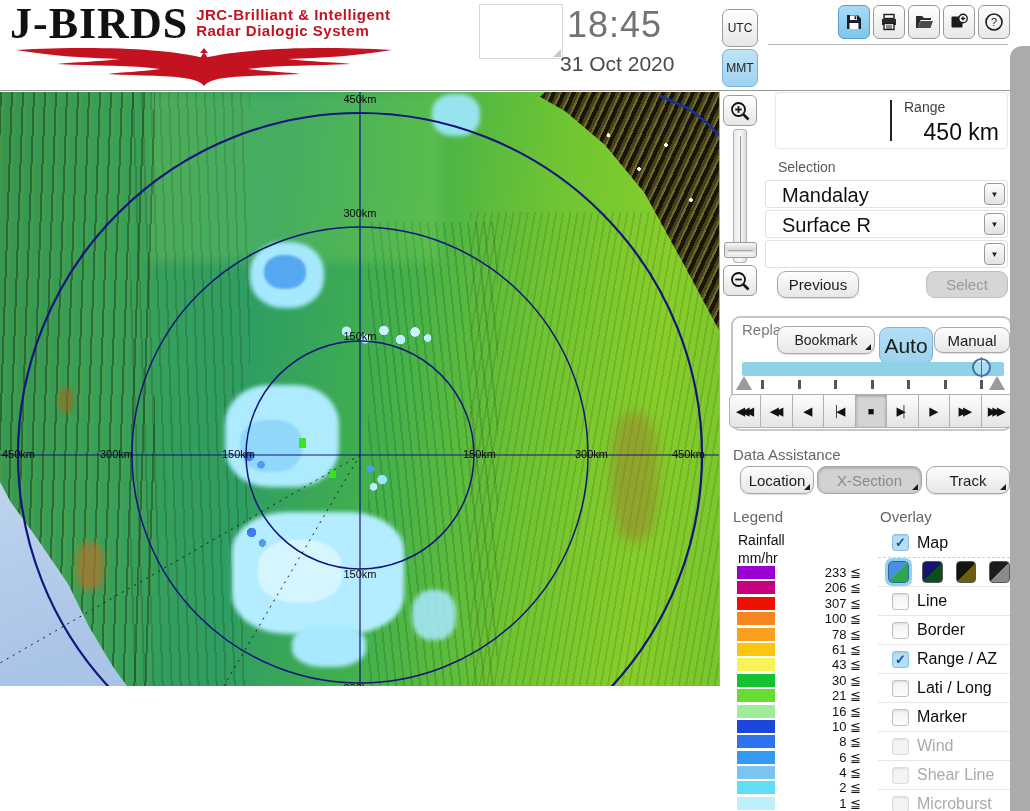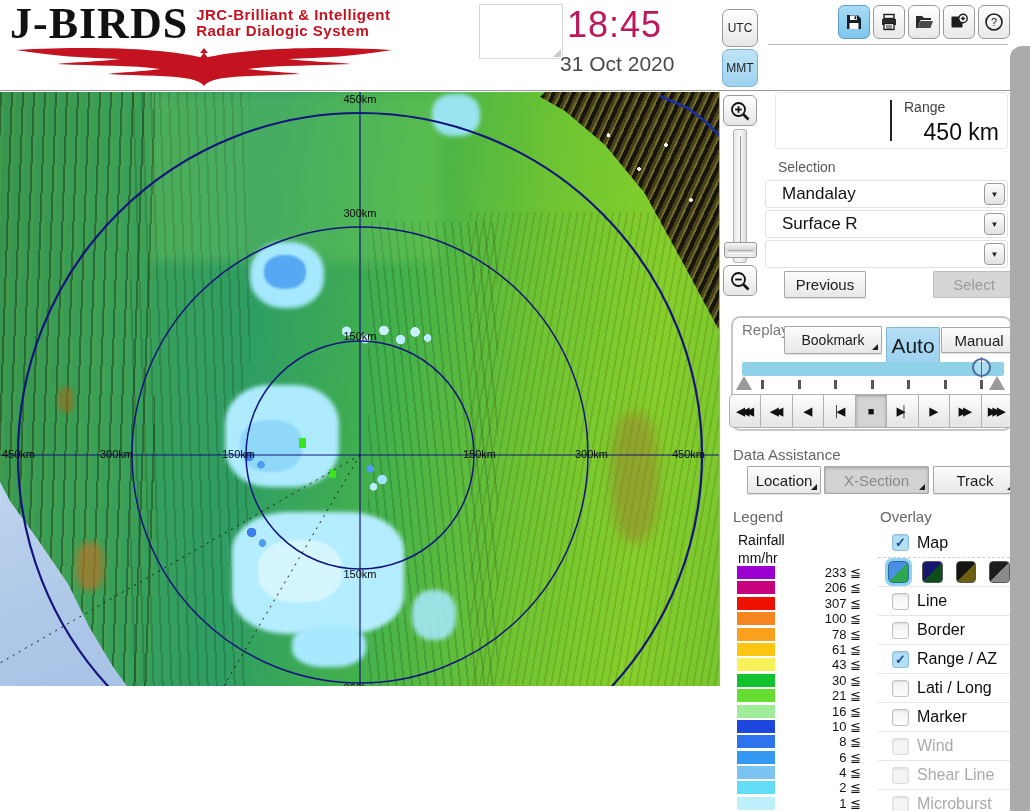--- a/index.html
+++ b/index.html
@@ -9,21 +9,21 @@
 
   
   .header { position:absolute; left:0; top:0; width:1030px; height:91px; background:#fff; border-bottom:1px solid #9a9a9a; }
   .logo { position:absolute; left:10px; top:2px; width:400px; height:86px; }
   .logo-row { display:flex; align-items:flex-start; }
   .logo-title { font-family:"Liberation Serif", serif; font-weight:bold; font-size:44px; line-height:44px; color:#111; letter-spacing:1px; }
   .logo-tag { margin-left:8px; margin-top:5px; color:#c41320; font-weight:bold; font-size:15px; line-height:16px; letter-spacing:.5px; }
   .eagle { position:absolute; left:2px; top:44px; width:385px; height:42px; }
   .hdr-whitebox { position:absolute; left:479px; top:4px; width:84px; height:55px; background:#fff; border:1px solid #d8d8d8; }
   .hdr-whitebox .grip { position:absolute; right:1px; bottom:1px; width:0; height:0; border-left:8px solid transparent; border-bottom:8px solid #c9c9c9; }
-  .clock-time { position:absolute; left:567px; top:4px; width:112px; font-size:36px; color:#be185d; letter-spacing:1px; }
+  .clock-time { position:absolute; left:567px; top:4px; width:112px; font-size:36px; color:#737373; letter-spacing:1px; }
   .clock-date { position:absolute; left:560px; top:52px; width:135px; font-size:21px; color:#4a4a4a; }
   .tz-btn { position:absolute; left:722px; width:36px; height:38px; border:1px solid #9a9a9a; border-radius:7px; font-size:12px; color:#222;
             background:linear-gradient(#ffffff,#e6e6e6); display:flex; align-items:center; justify-content:center; cursor:pointer; }
   .tz-utc { top:9px; }
   .tz-mmt { top:49px; background:linear-gradient(#bfe3f6,#9ed2ef); border-color:#7fb4d4; }
   .toolbar { position:absolute; left:838px; top:5px; display:flex; gap:3px; }
   .tool-btn { width:32px; height:34px; border:1px solid #9a9a9a; border-radius:6px; background:linear-gradient(#ffffff,#e8e8e8);
               display:flex; align-items:center; justify-content:center; cursor:pointer; }
   .tool-btn.active { background:linear-gradient(#a8dbf6,#7ec6ee); border-color:#5d9fc6; }
   .hdr-sep { position:absolute; left:768px; top:44px; width:240px; height:1px; background:#b5b5b5; }
@@ -109,25 +109,25 @@
                  background:linear-gradient(#fafafa,#d8d8d8 45%,#efefef); cursor:grab; }
   .zoom-handle::after { content:""; position:absolute; left:3px; right:3px; top:7px; height:2px; border-top:1px solid #aaa; border-bottom:1px solid #fff; }
 
   
   .range-box { position:absolute; left:775px; top:92px; width:233px; height:57px; background:#fff; border:1px solid #e6e6e6; border-radius:4px; }
   .range-div { position:absolute; left:114px; top:7px; bottom:7px; width:2px; background:#222; }
   .range-lbl { position:absolute; left:128px; top:6px; font-size:14px; color:#3f3f3f; }
   .range-val { position:absolute; right:8px; top:26px; font-size:23px; color:#0d0d0d; }
   .sel-label { position:absolute; left:778px; top:159px; font-size:14px; color:#5a5a5a; }
   .dd { position:absolute; left:765px; width:243px; height:28px; background:#fff; border:1px solid #e2e2e2; border-radius:3px; }
-  .dd-val { position:absolute; left:16px; top:3px; font-size:17px; color:#111; }
+  .dd-val { position:absolute; left:16px; top:3px; font-size:20px; color:#111; }
   .dd-btn { position:absolute; right:2px; top:2px; width:21px; height:22px; border:1px solid #9a9a9a; border-radius:4px;
             background:linear-gradient(#fdfdfd,#e2e2e2); font-size:8px; color:#222; display:flex; align-items:center; justify-content:center; cursor:pointer; }
-  .btn { border:1px solid #a8a8a8; border-radius:1px; background:linear-gradient(#fdfdfd,#e7e7e7); color:#1c1c1c;
-         display:flex; align-items:center; justify-content:center; cursor:pointer; box-shadow:0 1px 1px rgba(0,0,0,.12);margin-left:7px; }
+  .btn { border:1px solid #a8a8a8; border-radius:9px; background:linear-gradient(#fdfdfd,#e7e7e7); color:#1c1c1c;
+         display:flex; align-items:center; justify-content:center; cursor:pointer; box-shadow:0 1px 1px rgba(0,0,0,.12); }
   .btn.blue { background:linear-gradient(#b4def6,#9cd2f0); border-color:#7fb4d4; }
   .btn.pressed { background:#d2d2d2; box-shadow:inset 0 1px 3px rgba(0,0,0,.25); color:#8a8a8a; }
   .btn.disabled { background:#d6d6d6; color:#9a9a9a; border-color:#bdbdbd; box-shadow:none; cursor:default; }
   .btn-previous { position:absolute; left:777px; top:271px; width:82px; height:27px; font-size:15px; }
   .btn-select   { position:absolute; left:926px; top:271px; width:82px; height:27px; font-size:15px; }
   .corner-tri { position:absolute; right:3px; bottom:3px; width:0; height:0; border-left:6px solid transparent; border-bottom:6px solid #1c1c1c; }
 
   
   .replay-box { position:absolute; left:731px; top:316px; width:281px; height:115px; border:2px solid #c6c6c6; border-radius:9px; background:#fff; }
   .replay-lbl { position:absolute; left:9px; top:3px; font-size:15px; color:#7a7a7a; }

